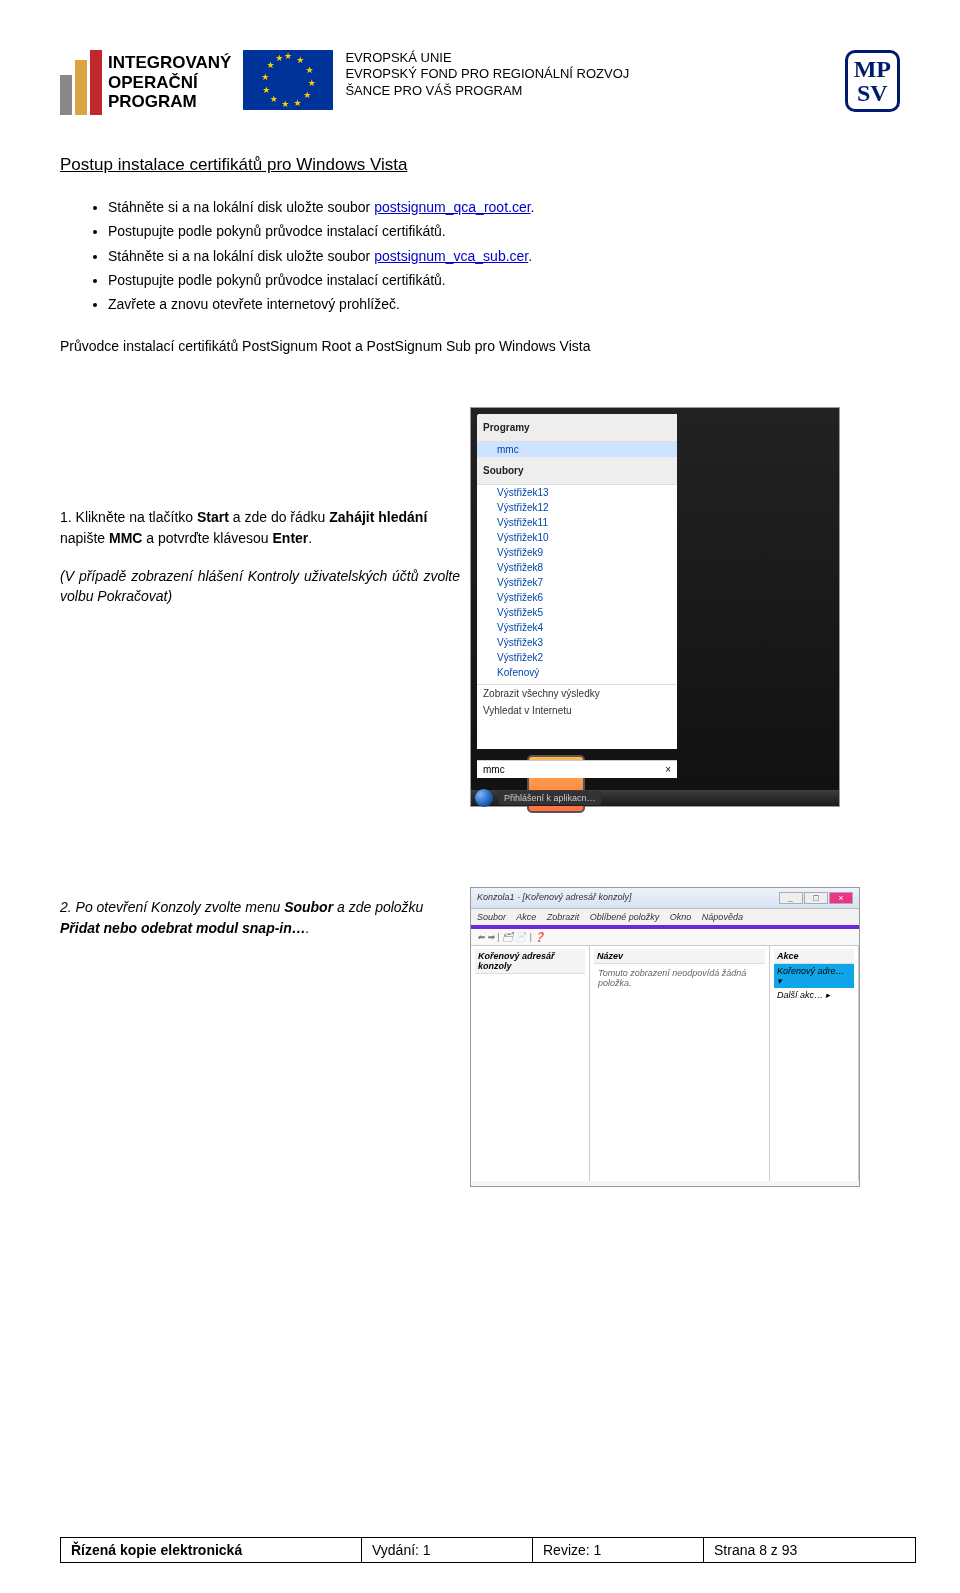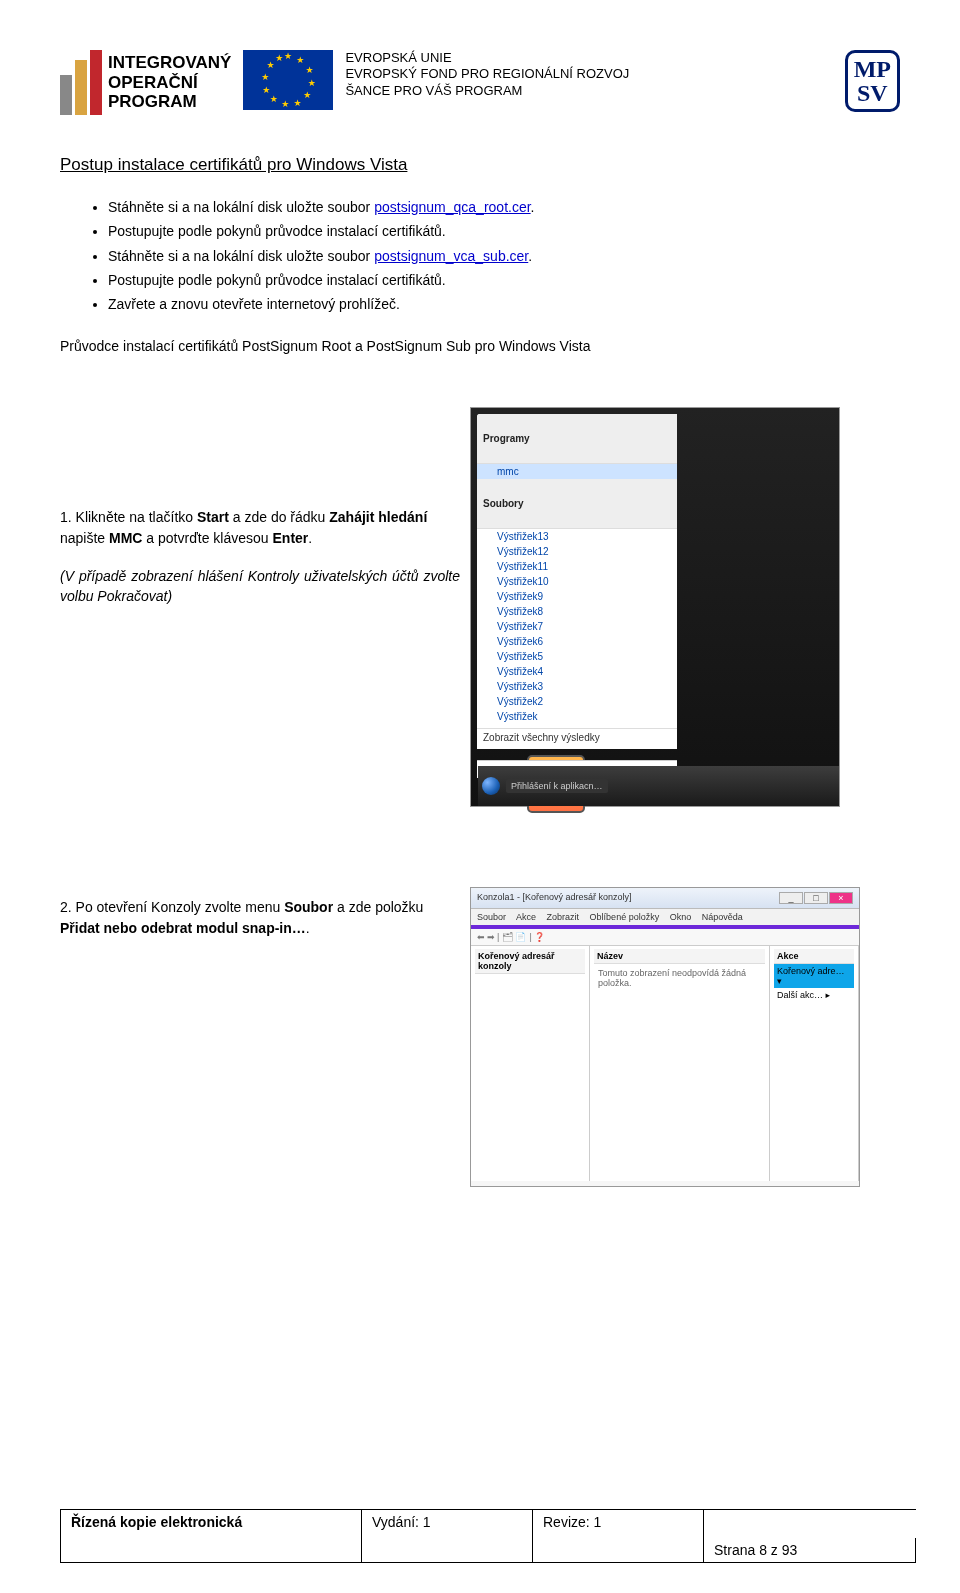--- a/index.html
+++ b/index.html
@@ -139,21 +139,21 @@
     background: #fff;
     color: #222;
     width: 200px;
     height: 335px;
     float: left;
     border-radius: 3px 0 0 0;
     overflow: hidden;
   }
   .startmenu .left-pane .section-label {
     background: #eee;
-    padding: 19px 6px;
+    padding: 8px 6px;
     font-weight: bold;
     border-bottom: 1px solid #ddd;
   }
   .startmenu .left-pane .item {
     padding: 2px 6px 2px 20px;
     color: #0046aa;
   }
   .startmenu .left-pane .item.highlight {
     background: #cde3ff;
   }
@@ -190,46 +190,46 @@
     border-top: 1px solid #ccc;
     display: flex;
     align-items: center;
     justify-content: space-between;
   }
   .startmenu .taskbar {
     position: absolute;
     bottom: 0;
     left: 0;
     right: 0;
-    height: 40px;
+    height: 16px;
     background: linear-gradient(#3d3d3d, #1a1a1a);
     display: flex;
     align-items: center;
     padding: 0 4px;
     gap: 6px;
-    margin-left: 7px;
   }
   .startmenu .orb {
     width: 18px;
     height: 18px;
     border-radius: 50%;
     background: radial-gradient(circle at 30% 30%, #7db5ff 0%, #1a5fb4 60%, #0b2d5a 100%);
   }
   .startmenu .task {
     font-size: 9px;
     color: #ccc;
     padding: 2px 5px;
     background: #333;
     border-radius: 2px;
   }
 
   .step2-row {
     display: flex;
     align-items: flex-start;
     gap: 10px;
+    font-style: italic;
   }
   .step2-text {
     flex: 0 0 400px;
     line-height: 1.45;
     margin-top: 10px;
   }
   .mmc {
     width: 390px;
     height: 300px;
     background: #f6f6f6;
@@ -298,21 +298,21 @@
     display: flex;
     font-size: 14px;
   }
   .footer .cell {
     border-right: 1px solid #000;
     padding: 4px 10px;
   }
   .footer .c1 { flex: 0 0 280px; font-weight: bold; }
   .footer .c2 { flex: 0 0 150px; }
   .footer .c3 { flex: 0 0 150px; }
-  .footer .c4 { flex: 1; margin-top: 28px; }
+  .footer .c4 { flex: 1; }
   .page { min-height: 1593px; box-sizing: border-box; }
 </style>
 </head>
 <body>
 
 <div class="page">
 
   <div class="header">
     <div class="logo-iop">
       <div class="iop-bars">
@@ -385,21 +385,21 @@
         <div class="item">Výstřižek11</div>
         <div class="item">Výstřižek10</div>
         <div class="item">Výstřižek9</div>
         <div class="item">Výstřižek8</div>
         <div class="item">Výstřižek7</div>
         <div class="item">Výstřižek6</div>
         <div class="item">Výstřižek5</div>
         <div class="item">Výstřižek4</div>
         <div class="item">Výstřižek3</div>
         <div class="item">Výstřižek2</div>
-        <div class="item">Výstřižek</div>
+        <div class="item">Kořenový</div>
         <div style="border-top:1px solid #ddd;margin-top:4px"></div>
         <div class="sysitem">Zobrazit všechny výsledky</div>
         <div class="sysitem">Vyhledat v Internetu</div>
       </div>
       <div class="right-pane">
         <div class="avatar"></div>
         <div class="ritem">Admin</div>
         <div class="ritem">Dokumenty</div>
         <div class="ritem">Obrázky</div>
         <div class="ritem">Hudba</div>

